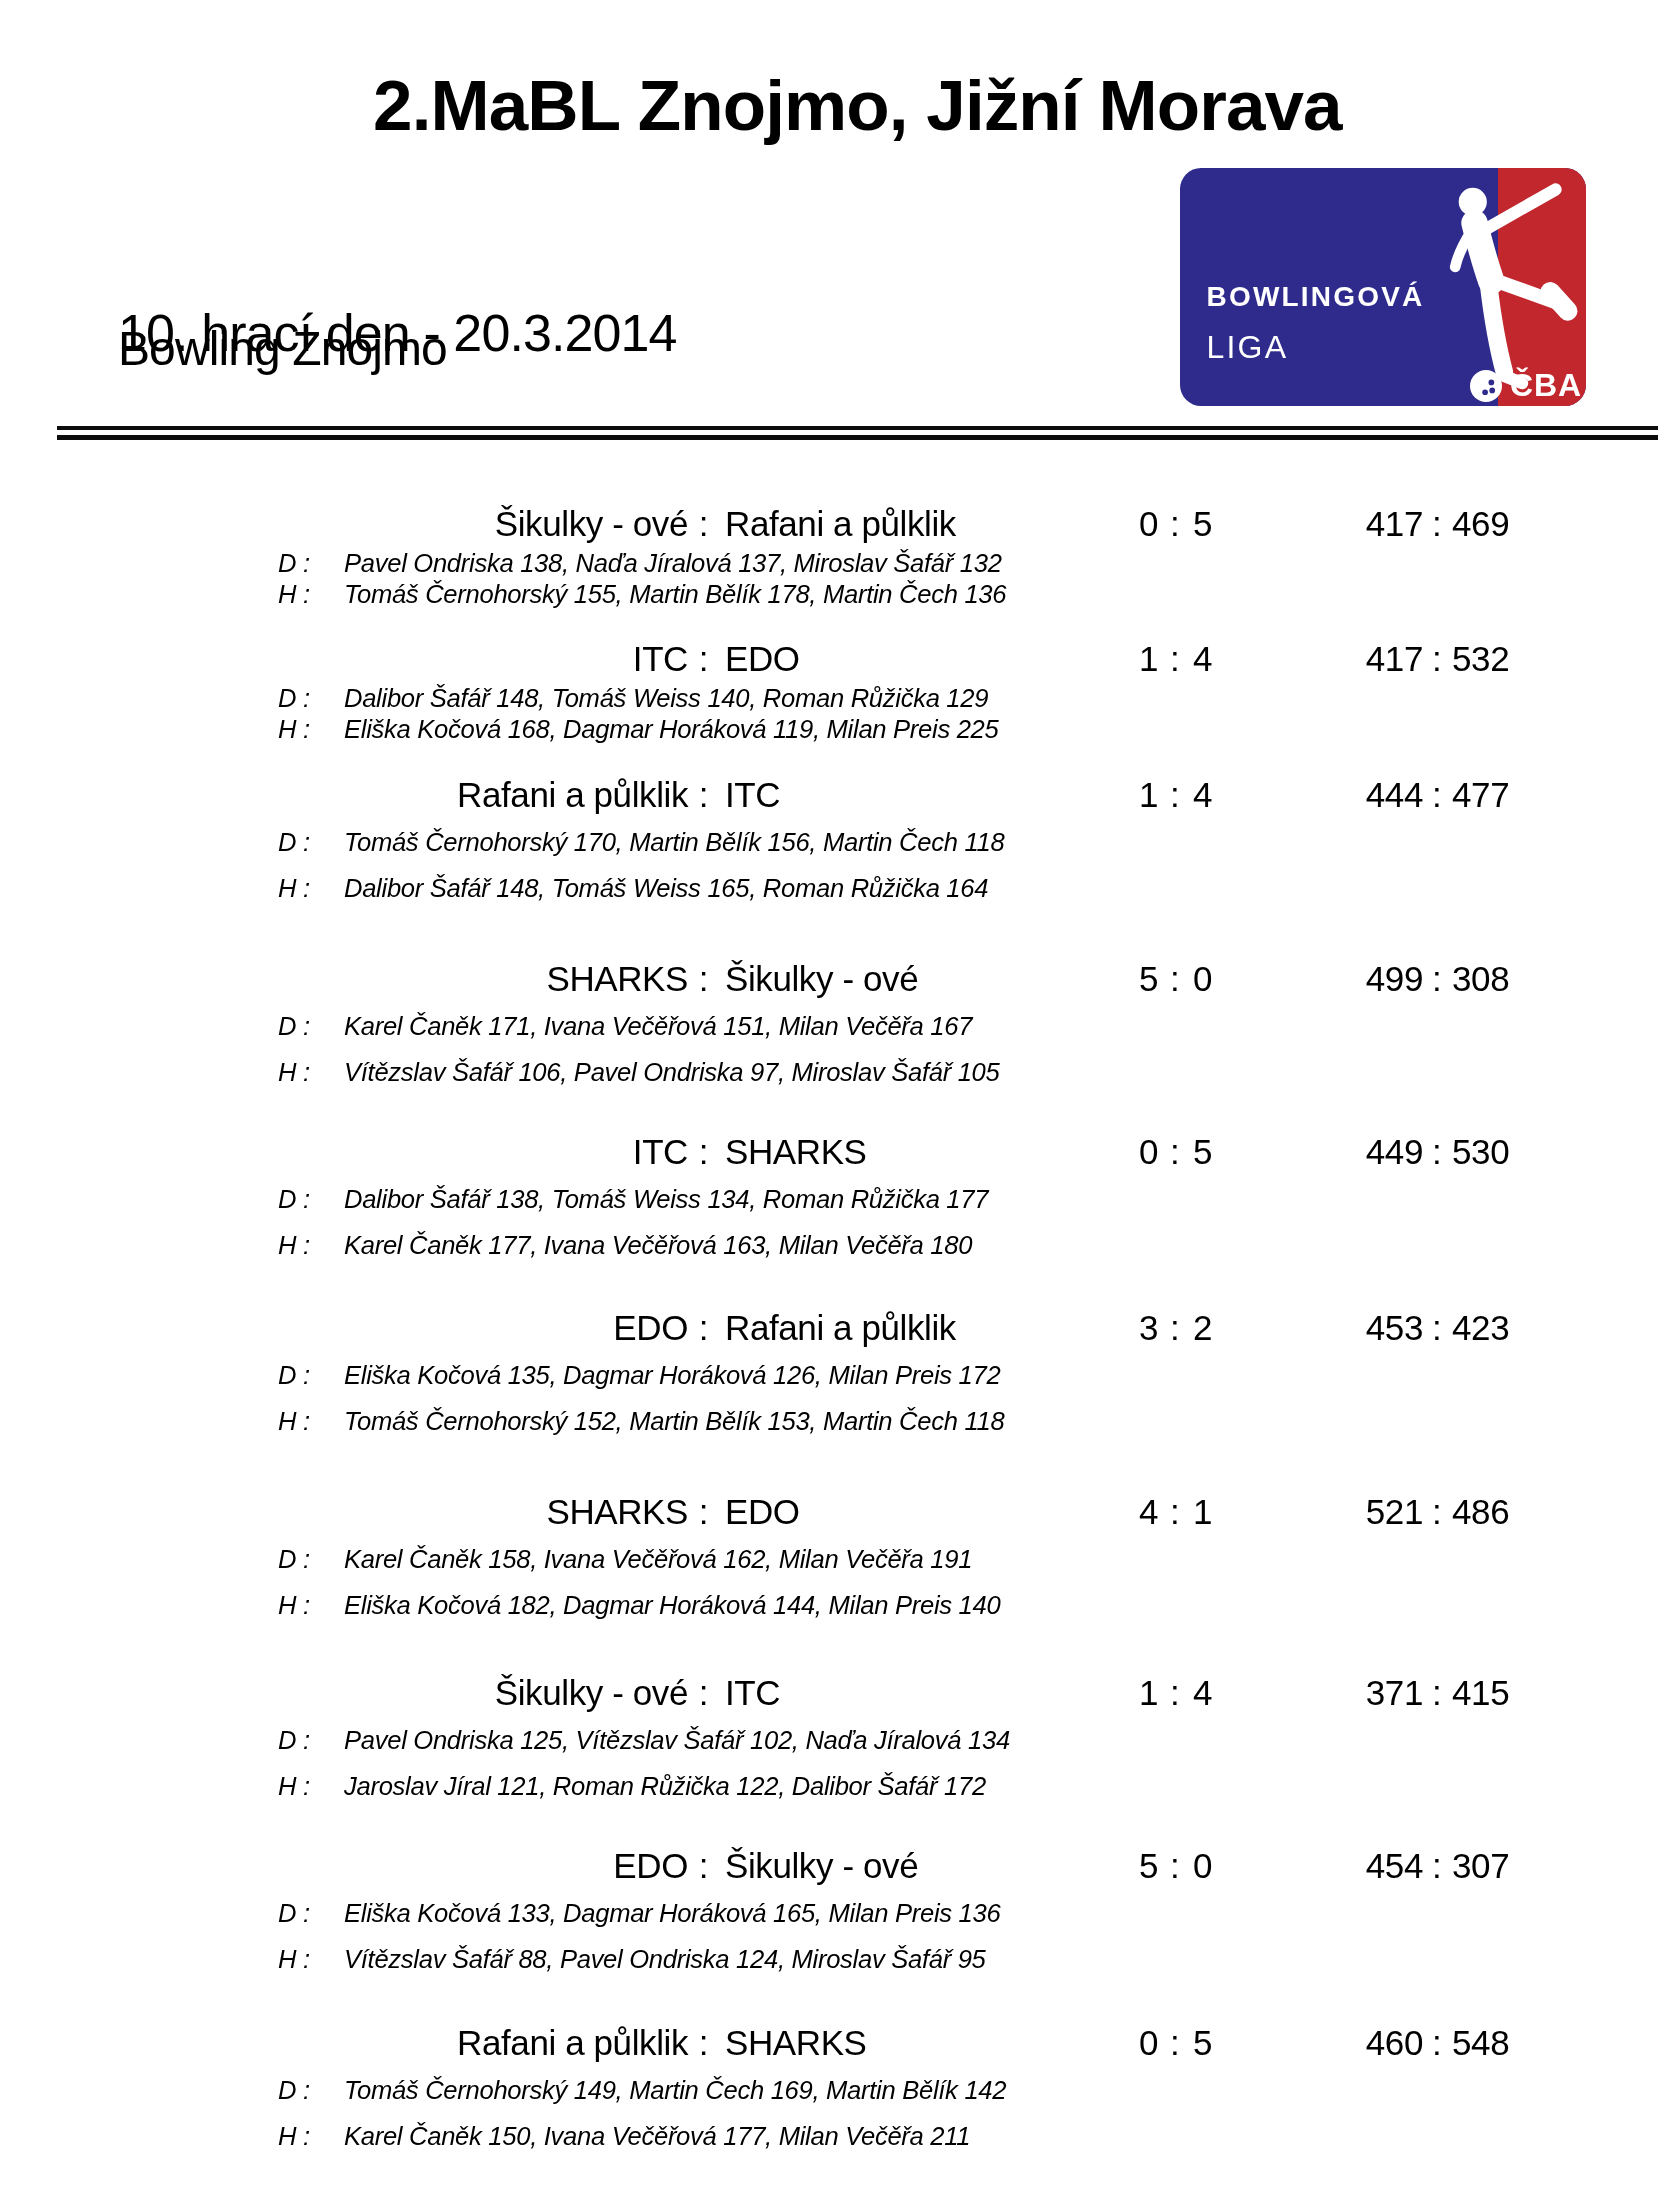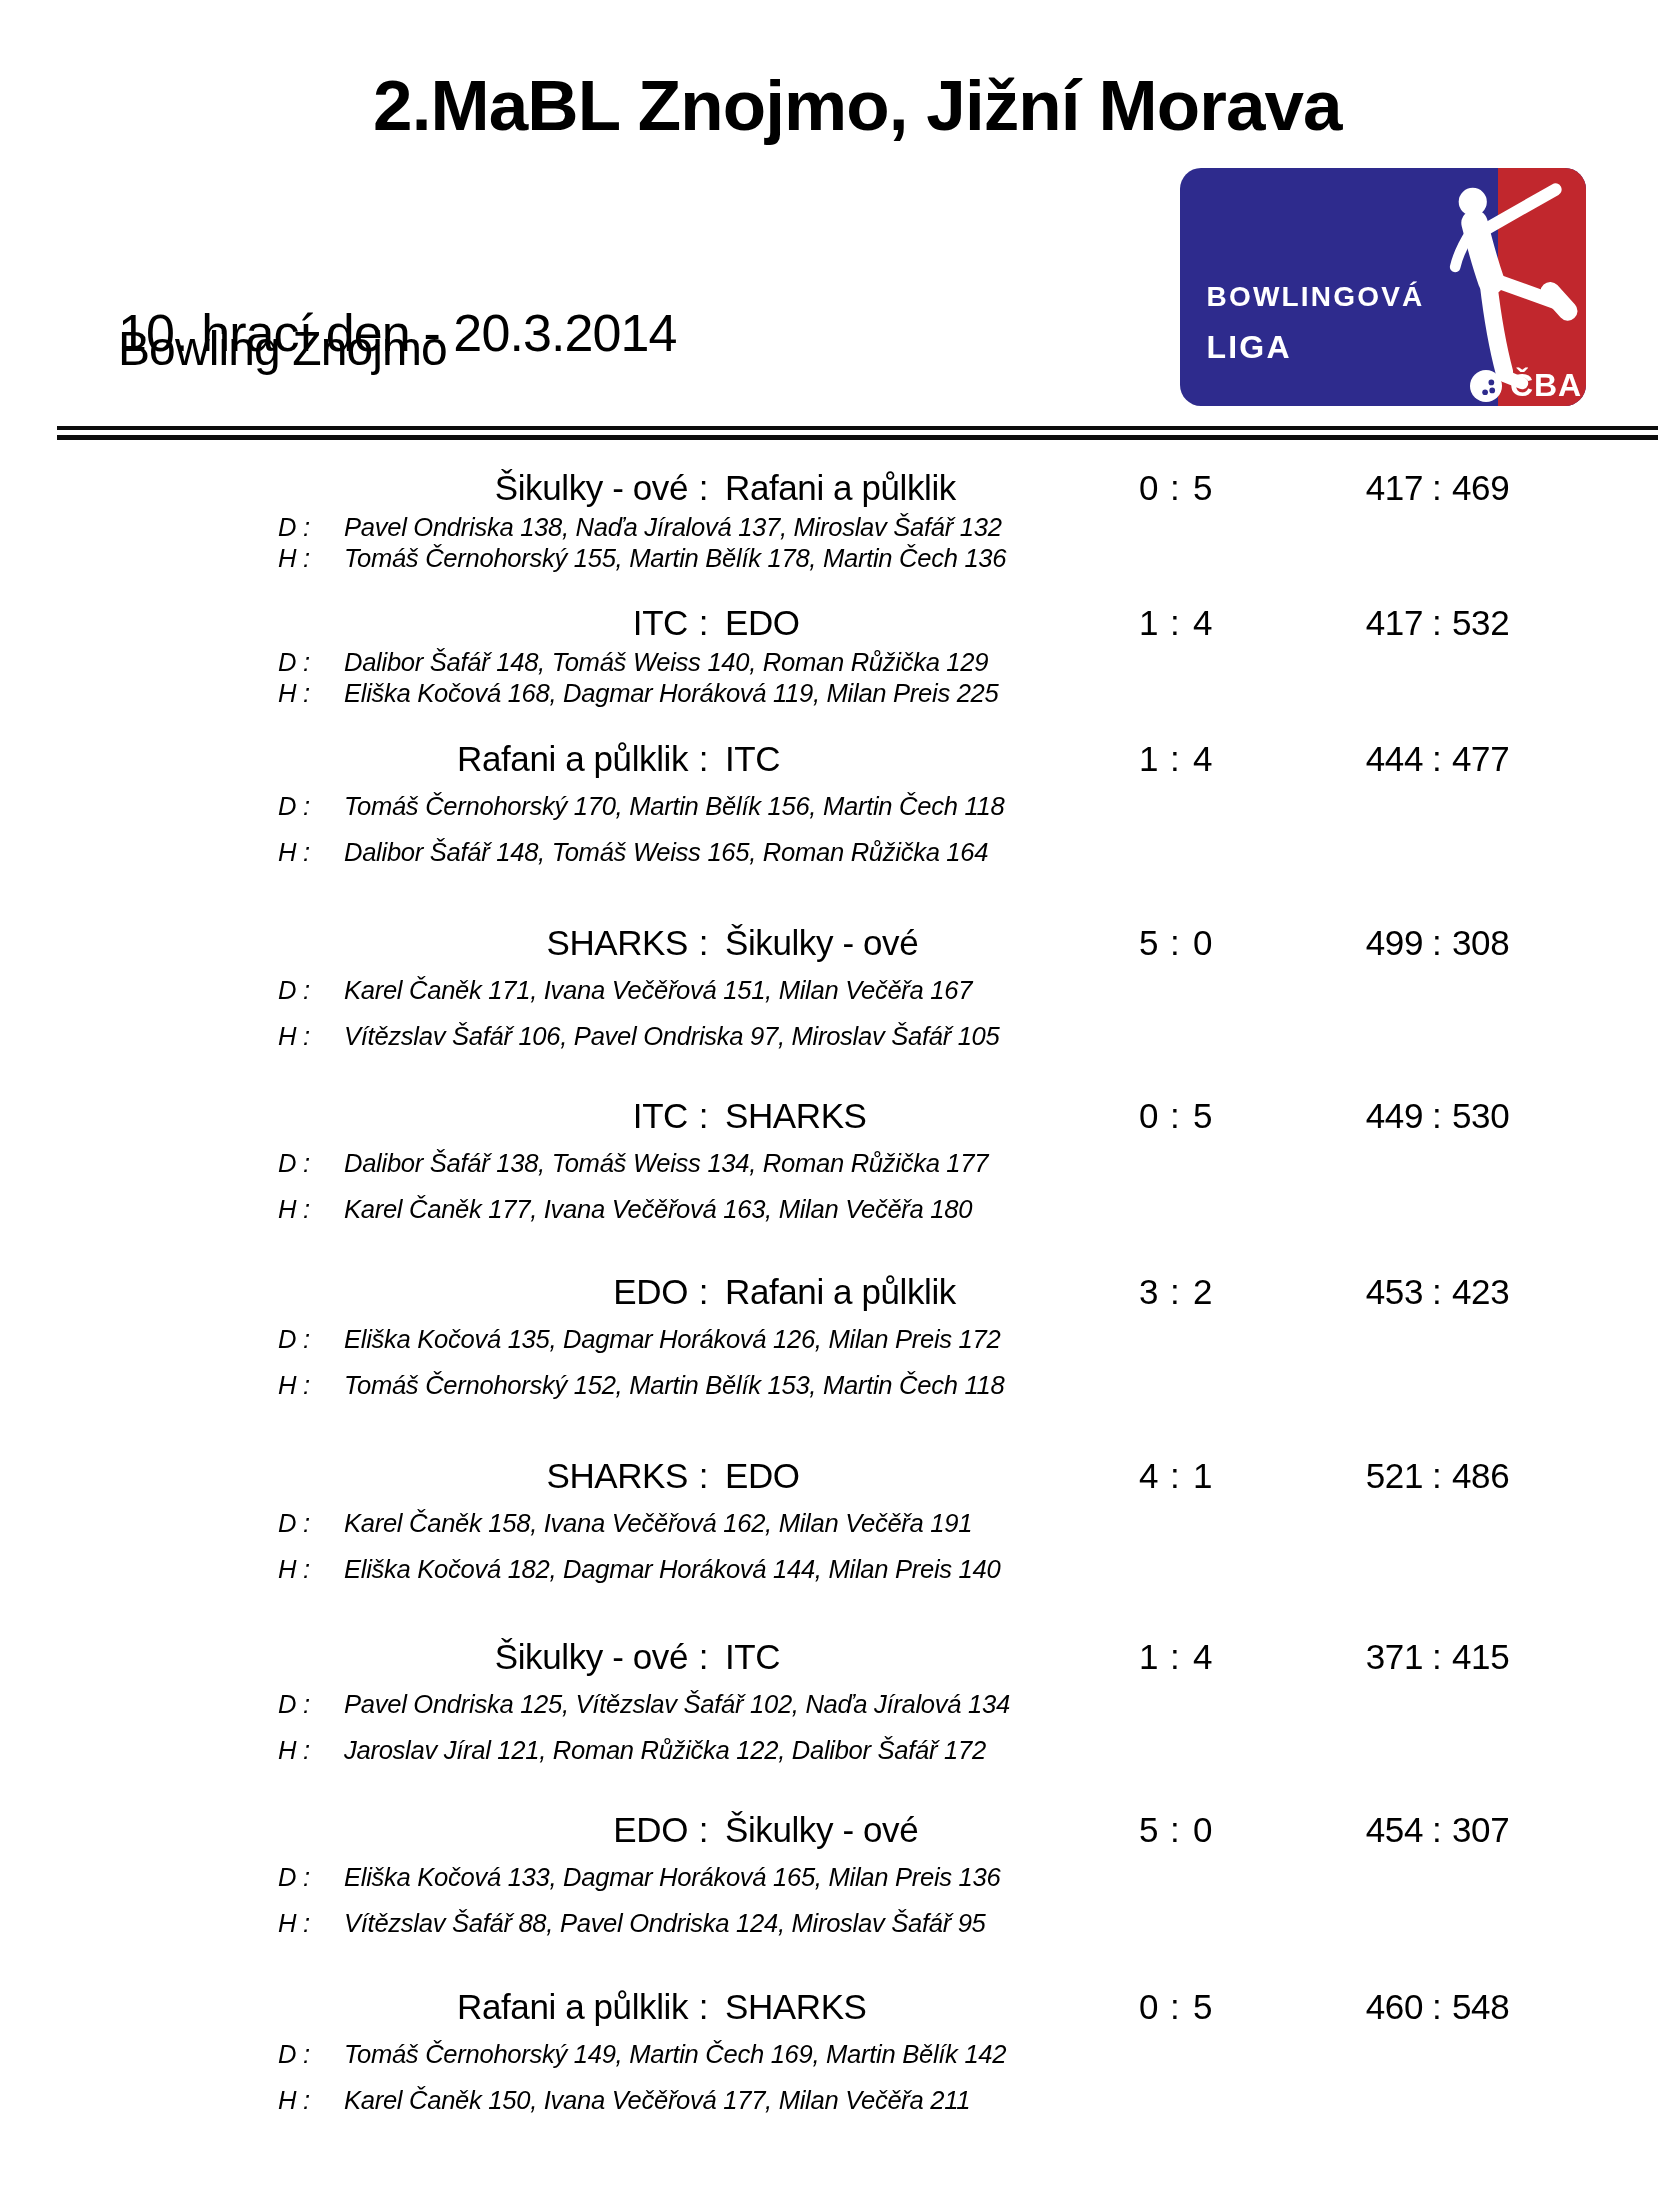--- a/index.html
+++ b/index.html
@@ -34,35 +34,35 @@
     position:absolute; left:1180px; top:168px; width:406px; height:238px;
     border-radius:21px; overflow:hidden;
   }
   .logo-blue { position:absolute; inset:0; }
   .logo-red  { position:absolute; top:0; right:0; bottom:0; width:88px; }
   .logo-l1 {
     position:absolute; left:26.5px; top:111px; color:#fff; font-weight:bold;
     font-size:28px; letter-spacing:2.2px; line-height:35px; white-space:nowrap;
   }
   .logo-l2 {
-    position:absolute; left:26.5px; top:162px; color:#fff; font-weight:bold;
+    position:absolute; left:26.5px; top:162px; color:#fff; font-weight:normal;
     font-size:32px; letter-spacing:2.2px; line-height:35px;
   }
   .logo-bowler { position:absolute; left:247px; top:8.8px; width:154px; height:216px; }
   .logo-ball { position:absolute; left:290px; top:202px; width:32px; height:32px; }
   .logo-cba {
     position:absolute; left:330px; top:200px; color:#fff; font-weight:bold;
     font-size:32px; letter-spacing:0.9px; line-height:35px;
   }
 
   
   .match { position:absolute; left:0; width:1675px; }
   .match-head {
     position:relative; height:39px; font-size:35px; line-height:39px;
-    letter-spacing:-0.4px; white-space:nowrap;
+    letter-spacing:-0.4px; white-space:nowrap;margin-top:36px;
   }
   .team-a { position:absolute; left:0;  width:688px; text-align:right; }
   .tcolon { position:absolute; left:693px; width:21px; text-align:center; }
   .team-b { position:absolute; left:725px; }
   .score-a { position:absolute; left:1023px; width:135px; text-align:right; }
   .scolon  { position:absolute; left:1165px; width:19.4px; text-align:center; }
   .score-b { position:absolute; left:1193px; }
   .pins-a  { position:absolute; left:1262px; width:161px; text-align:right; }
   .pcolon  { position:absolute; left:1427px; width:19.4px; text-align:center; }
   .pins-b  { position:absolute; left:1452px; }

